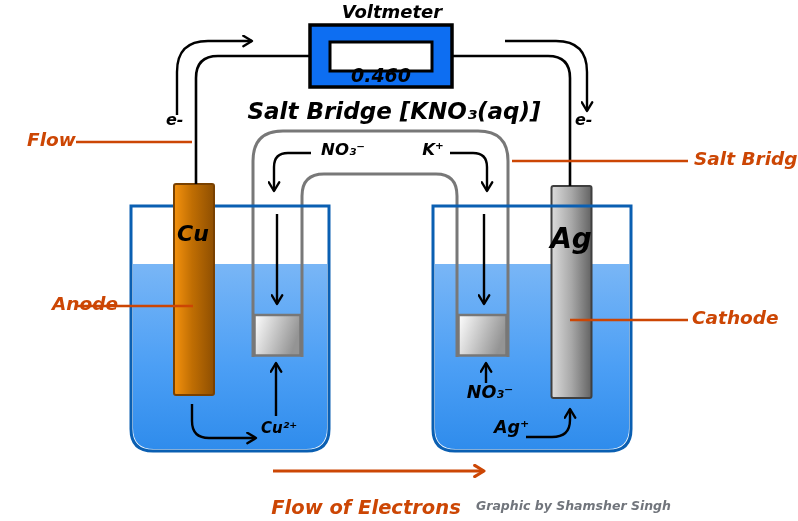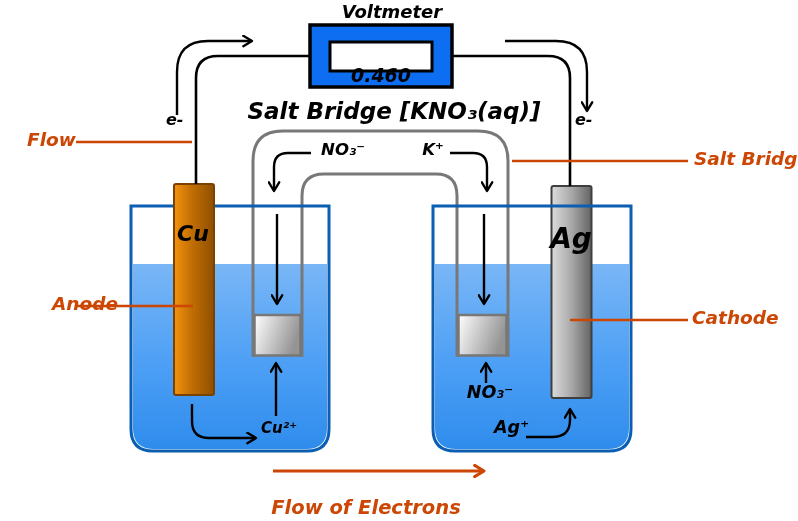--- a/index.html
+++ b/index.html
@@ -110,14 +110,15 @@
   <div class="lbl center" style="left:433px; top:141px; font-size:16.5px;">K⁺</div>
 
   <div class="lbl center" style="left:193px; top:222px; font-size:22px;">Cu</div>
   <div class="lbl center" style="left:571px; top:224px; font-size:28px;">Ag</div>
 
   <div class="lbl" style="left:261px; top:420px; font-size:15px;">Cu²⁺</div>
   <div class="lbl center" style="left:490px; top:383px; font-size:17.5px;">NO₃⁻</div>
   <div class="lbl" style="left:484px; top:418px; font-size:17.5px;margin-left:10px;">Ag⁺</div>
 
   <div class="lbl accent center" style="left:366px; top:474px; font-size:19.5px;margin-top:23px;">Flow of Electrons</div>
+  <div class="lbl credit" style="left:476px; top:499px; font-size:12.5px;">Graphic by Shamsher Singh</div>
 
 </div>
 
 </body></html>

